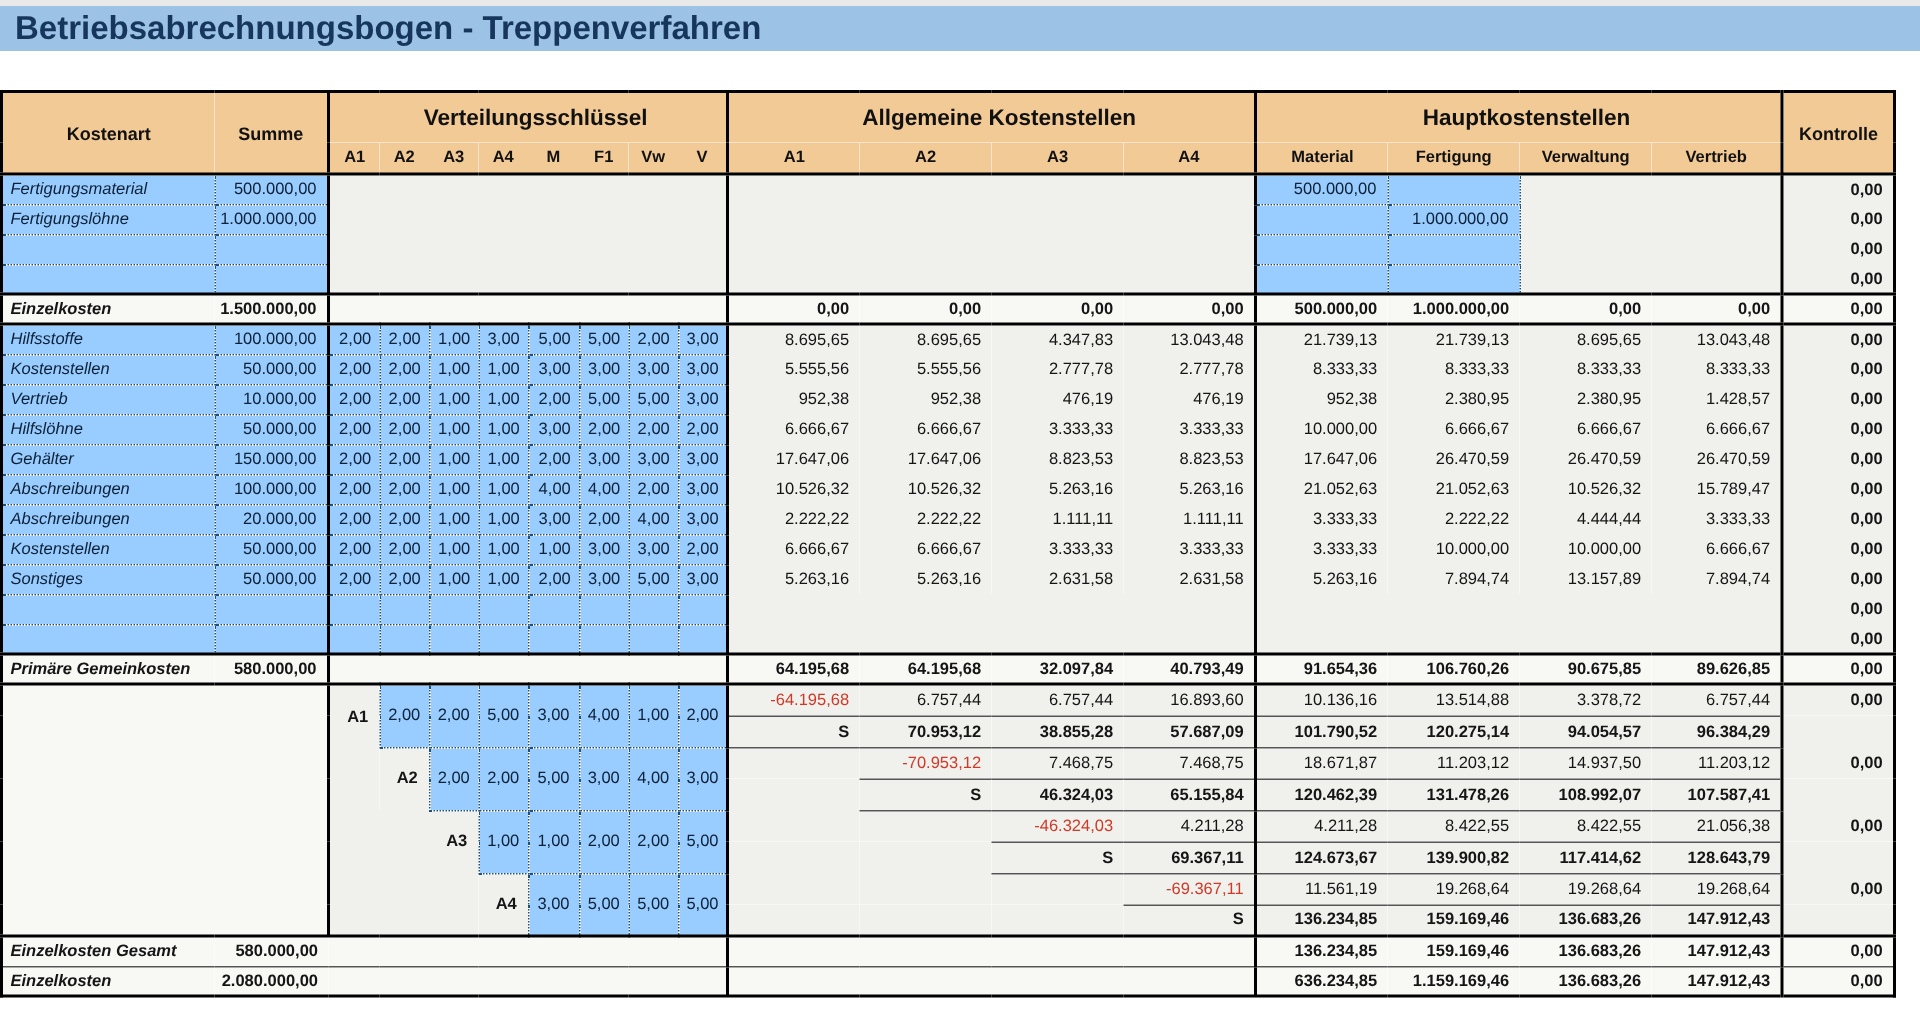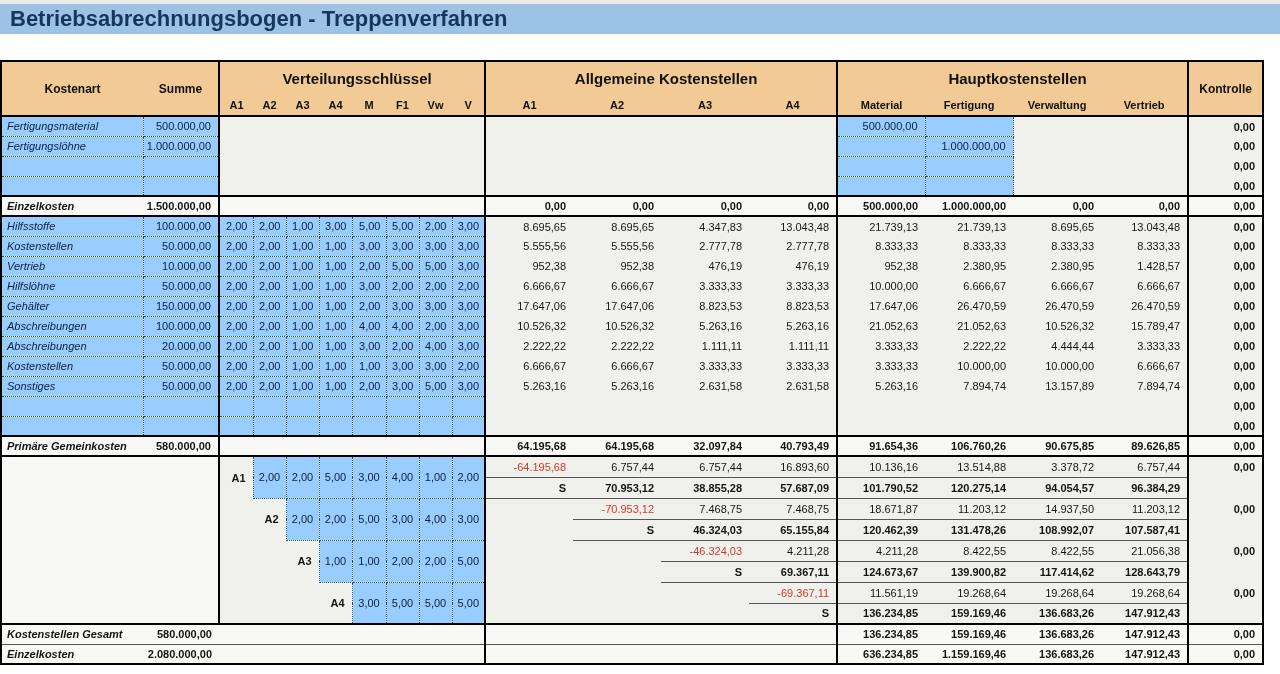--- a/index.html
+++ b/index.html
@@ -481,21 +481,21 @@
         <td class="gray b"></td>
         <td class="gray b"></td>
         <td class="gray b bb1">S</td>
         <td class="gray b bb1 sl">136.234,85</td>
         <td class="gray b bb1">159.169,46</td>
         <td class="gray b bb1">136.683,26</td>
         <td class="gray b bb1">147.912,43</td>
         <td class="gray sl"></td>
       </tr>
       <tr>
-        <td class="wht b bt bb1 lbl">Kostenstellen Gesamt</td>
+        <td class="wht b bt bb1 lbl">Einzelkosten Gesamt</td>
         <td class="wht b bt bb1">580.000,00</td>
         <td class="wht b bt bb1" colspan="8"></td>
         <td class="wht b bt bb1 sl" colspan="4"></td>
         <td class="wht b bt bb1 sl">136.234,85</td>
         <td class="wht b bt bb1">159.169,46</td>
         <td class="wht b bt bb1">136.683,26</td>
         <td class="wht b bt bb1">147.912,43</td>
         <td class="wht b bt bb1 sl">0,00</td>
       </tr>
       <tr>

